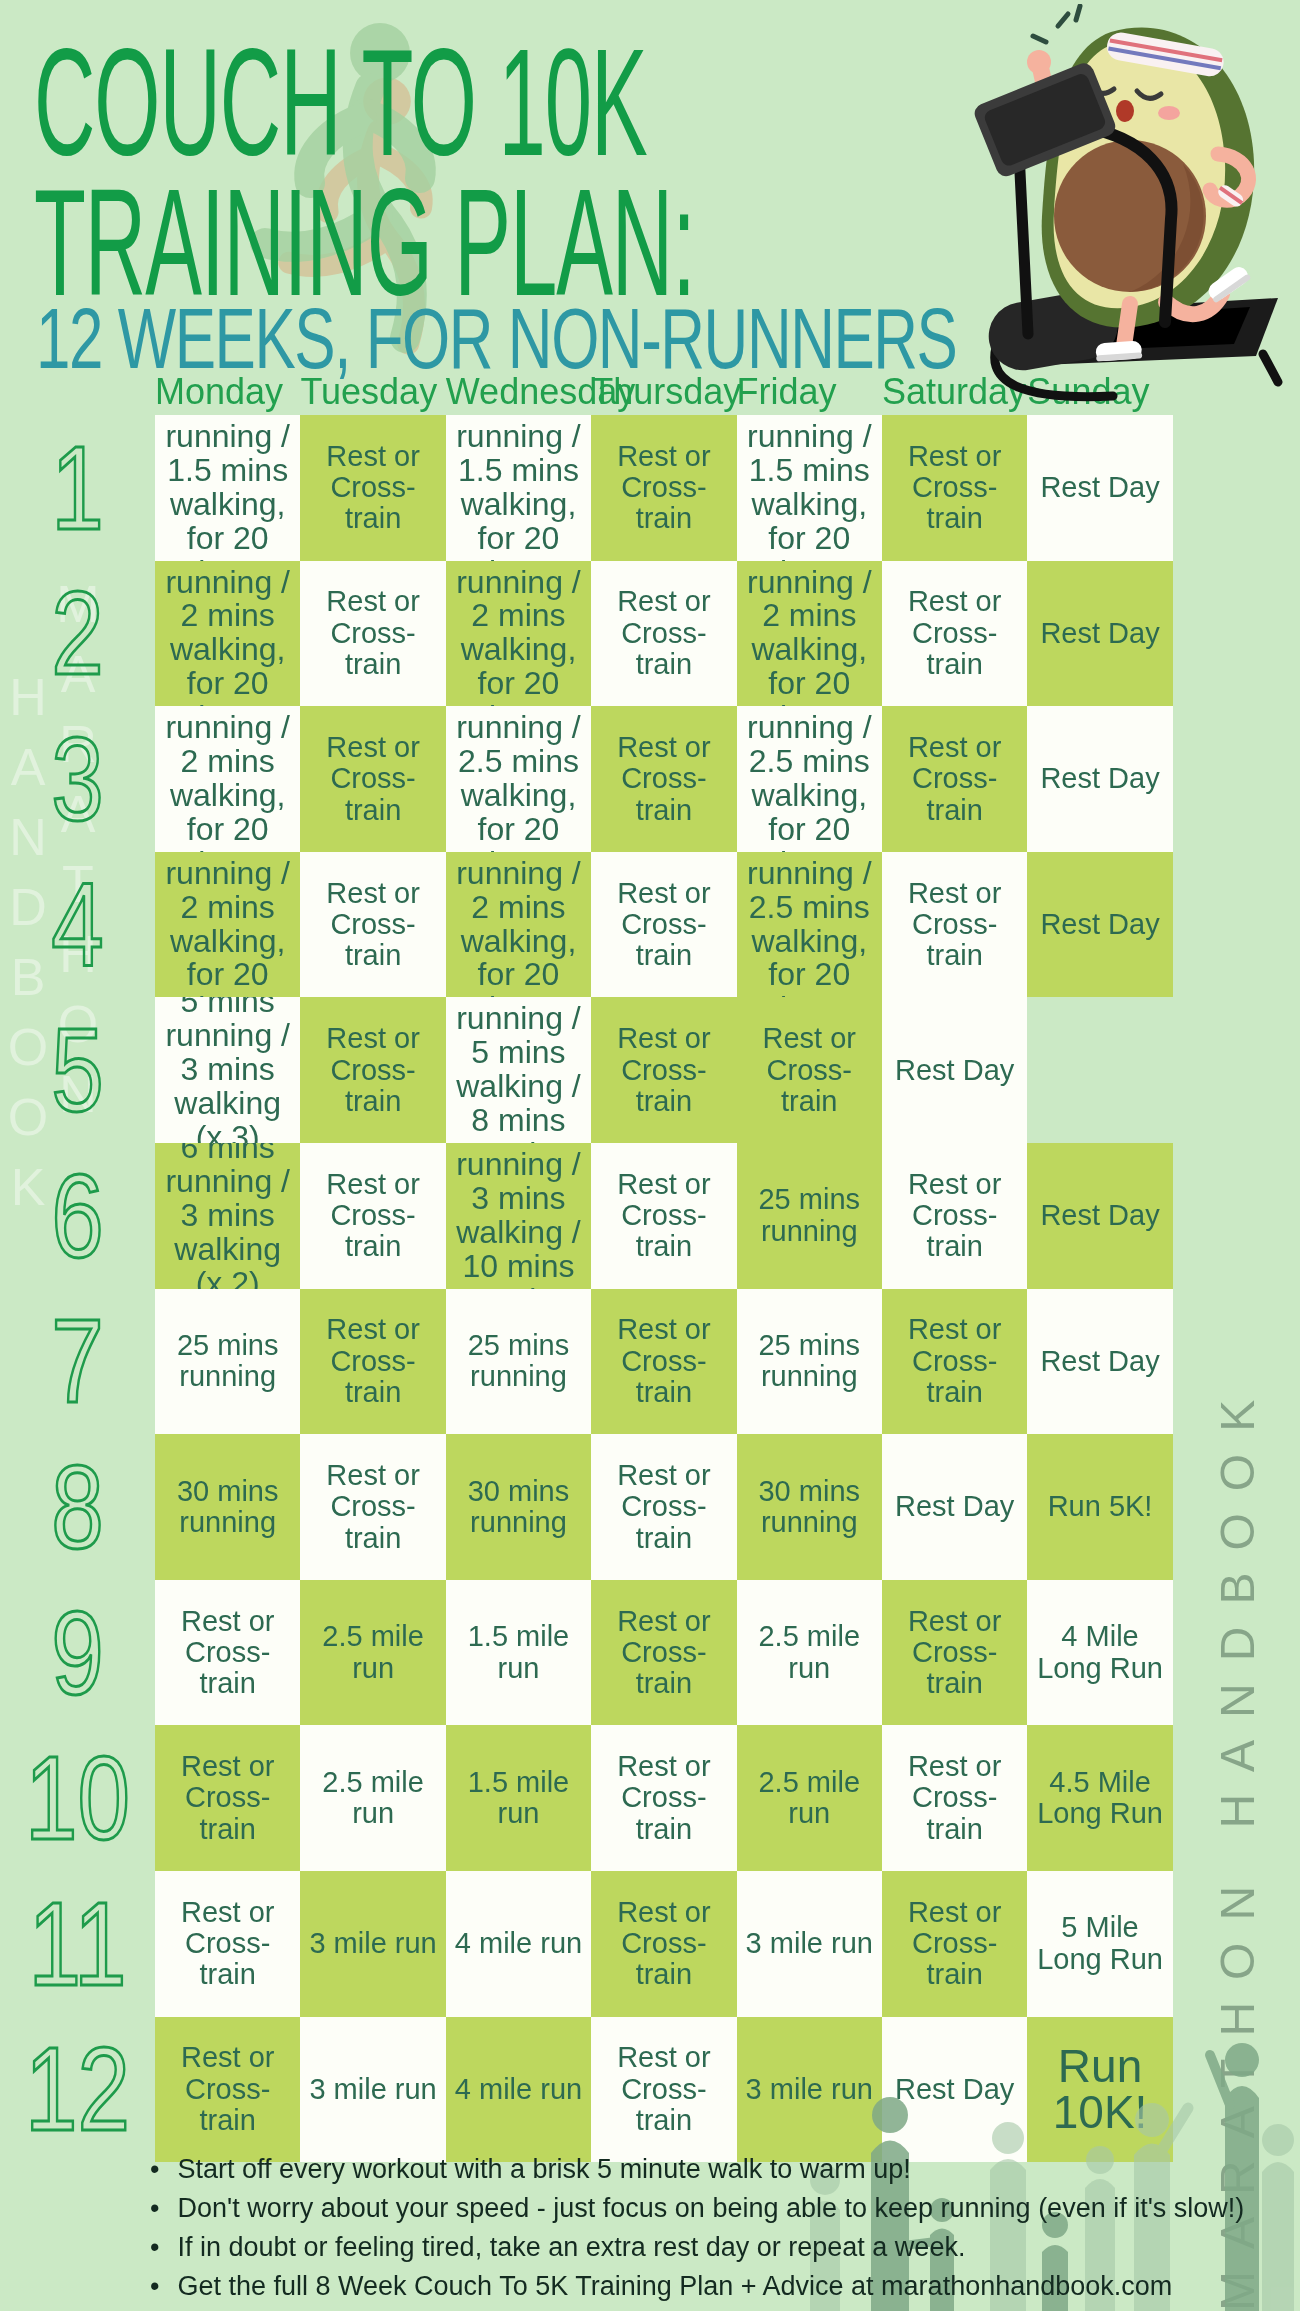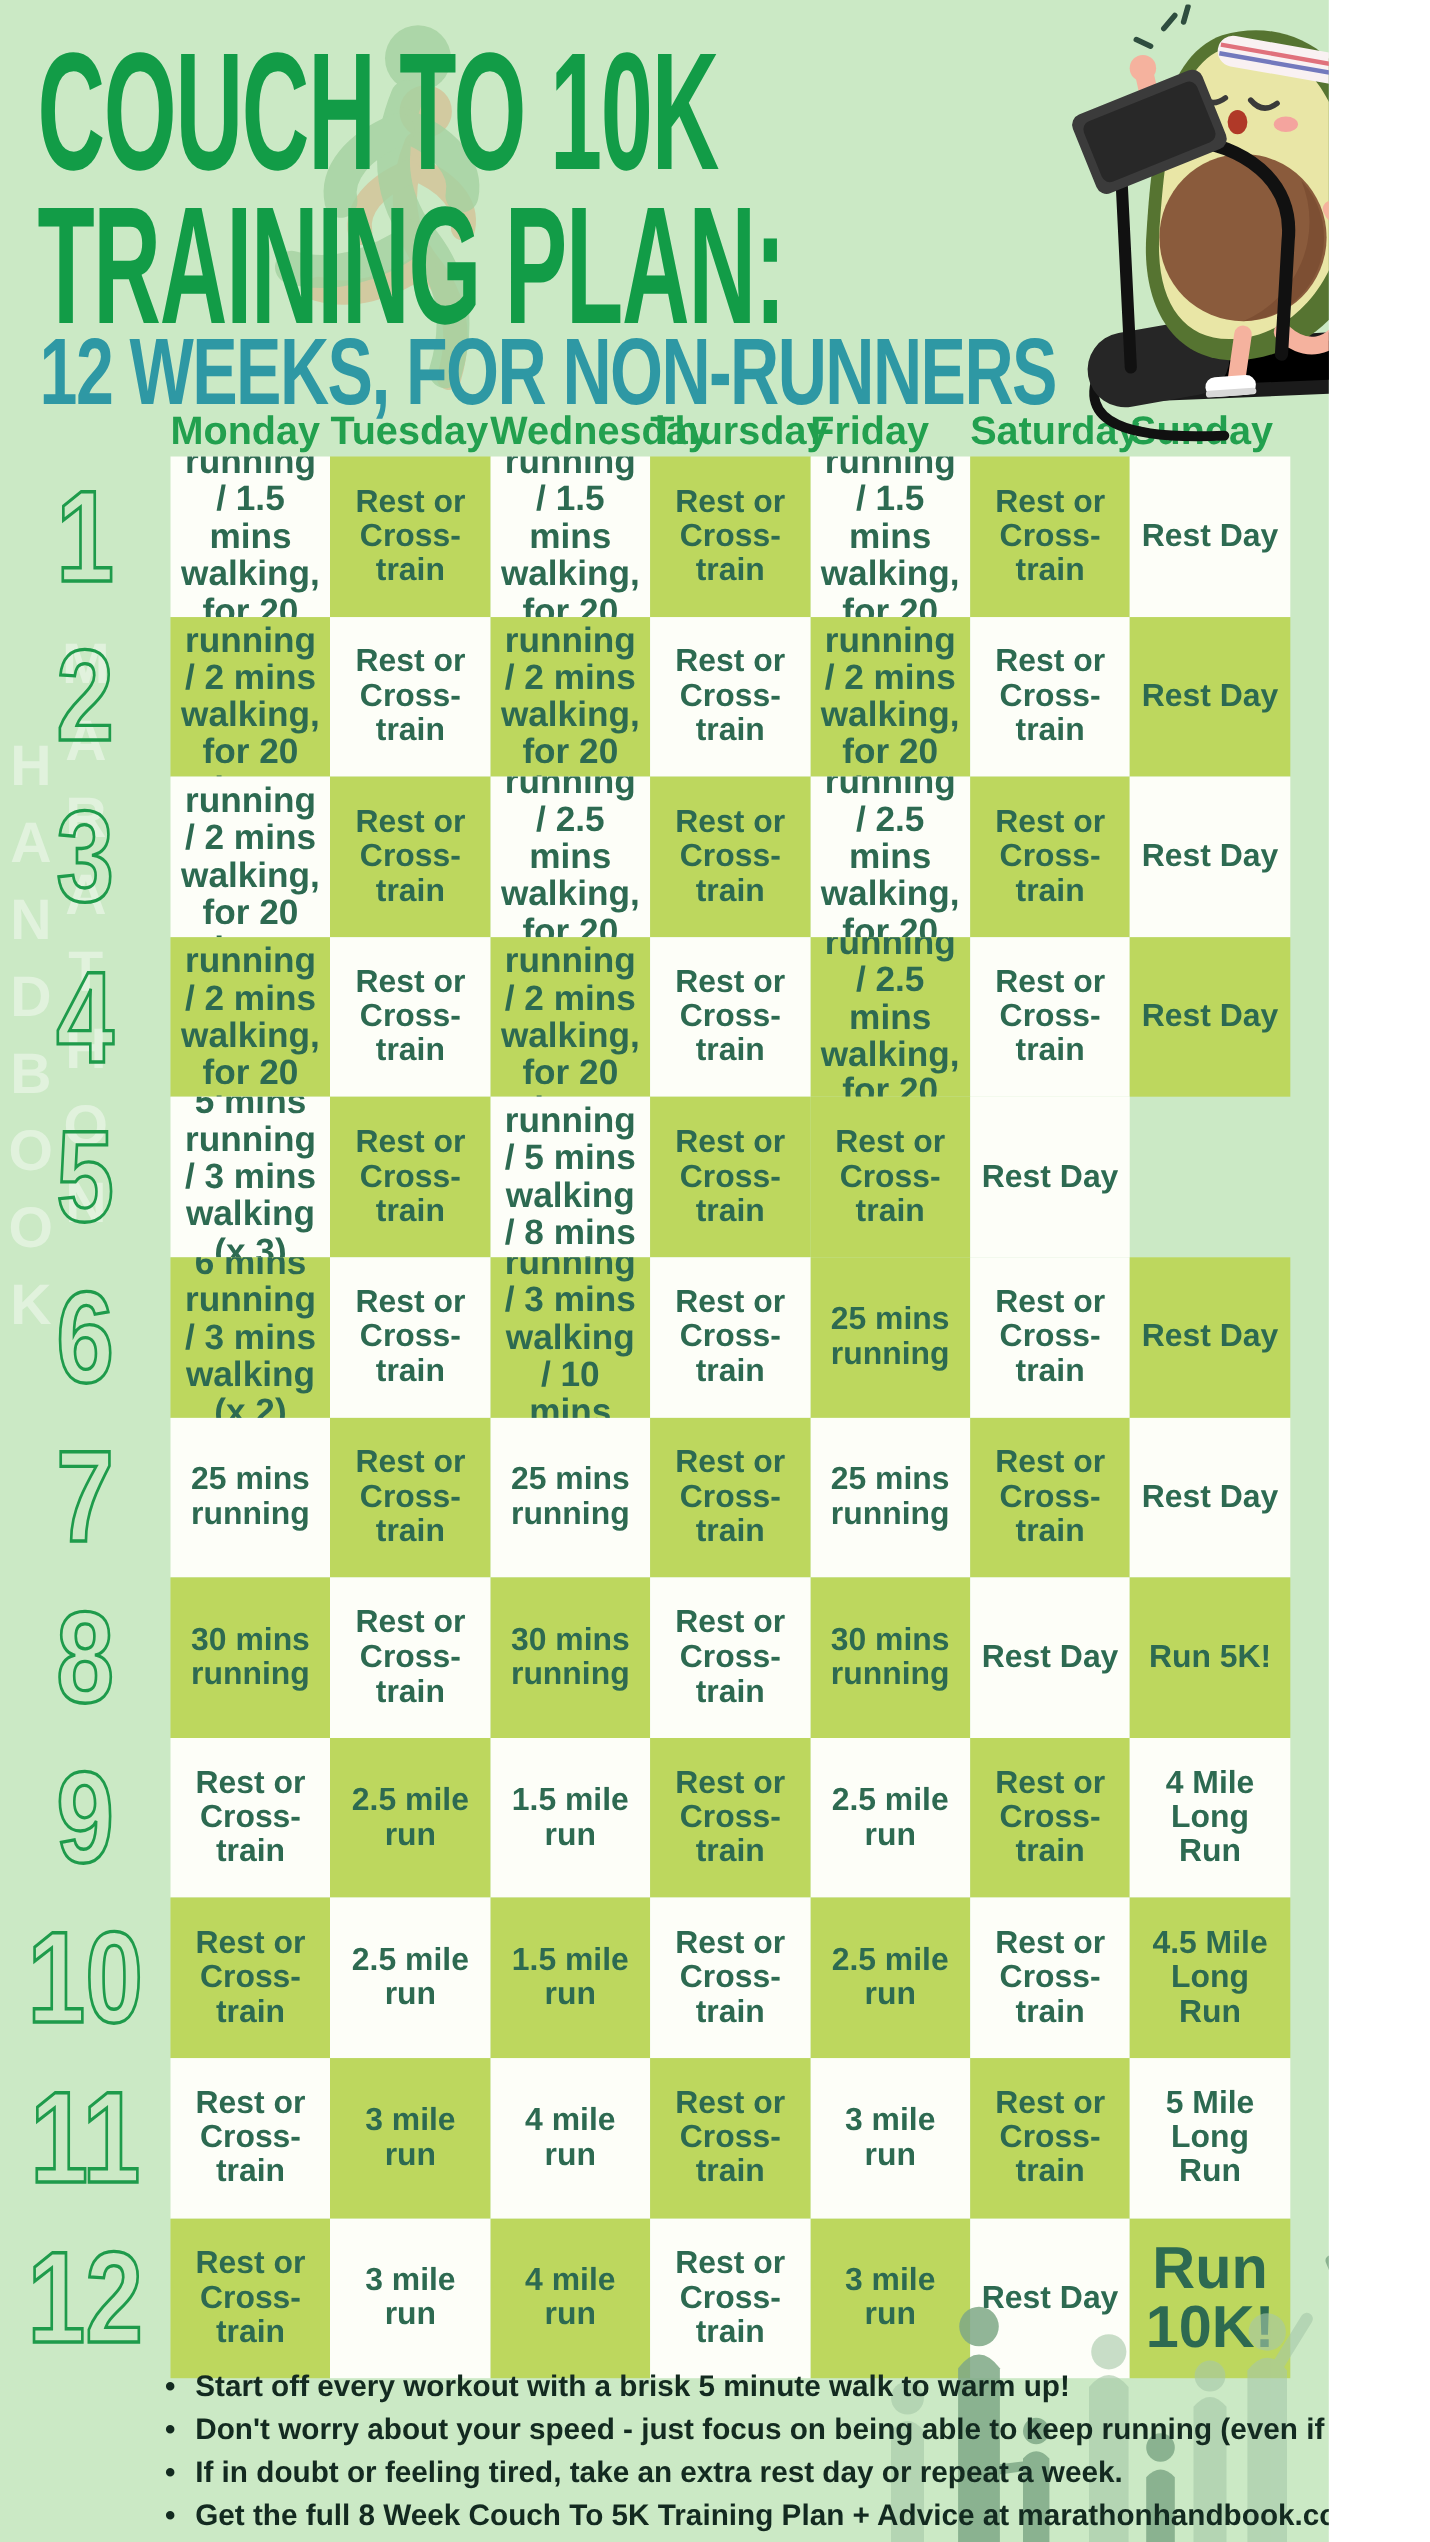--- a/index.html
+++ b/index.html
@@ -1,19 +1,19 @@
 <!DOCTYPE html>
 <html style="--background: #cbe9c5; --cell_green: #bdd75e; --cell_white: #fdfef8; --cell_text: #2d6a51; --day_header: #22a04e; --title_green: #129c47; --subtitle_teal: #2e98a4; --week_number_outline: #1e9b4b; --notes_text: #132a20; --wm_right: #87a589; --wm_left: rgba(255,255,255,0.42);"><head>
 <meta charset="utf-8">
 <style>
   html,body{margin:0;padding:0;}
   .page{
-    position:relative;width:1208px;height:2311px;overflow:hidden;
+    position:relative;width:1300px;height:2311px;overflow:hidden;
     background:var(--background,#cbe9c5);
-    font-family:"Liberation Sans",sans-serif;font-weight:bold;
+    font-family:"Liberation Sans",sans-serif;font-weight:normal;
   }
   
   .title-line{
     position:absolute;left:34px;line-height:1;white-space:nowrap;
     font-size:152px;letter-spacing:-2px;color:var(--title_green,#129c47);
     transform:scaleX(.56);transform-origin:0 0;z-index:3;
   }
   #title1{top:26px;}
   #title2{top:166px;}
   #subtitle{
@@ -37,21 +37,21 @@
     transform:scaleX(.8);
   }
   .cell{
     display:flex;align-items:center;justify-content:center;text-align:center;
     color:var(--cell_text,#2d6a51);font-size:29px;line-height:1.08;
     padding:2px 8px;box-sizing:border-box;overflow:hidden;
   }
   .cell.green{background:var(--cell_green,#bdd75e);}
   .cell.white{background:var(--cell_white,#fdfef8);}
   .cell.small{font-size:32px;line-height:1.06;}
-  .cell.xl{font-size:54px;line-height:1;}
+  .cell.xl{font-size:46px;line-height:1;}
   
   #notes{position:absolute;left:150px;top:2150px;margin:0;padding:0;z-index:6;}
   #notes li{
     list-style:none;font-size:27px;line-height:39px;white-space:nowrap;
     color:var(--notes_text,#132a20);
   }
   #notes li::before{content:"•";margin-right:18px;}
   
   .wm-left{
     position:absolute;writing-mode:vertical-rl;text-orientation:upright;

